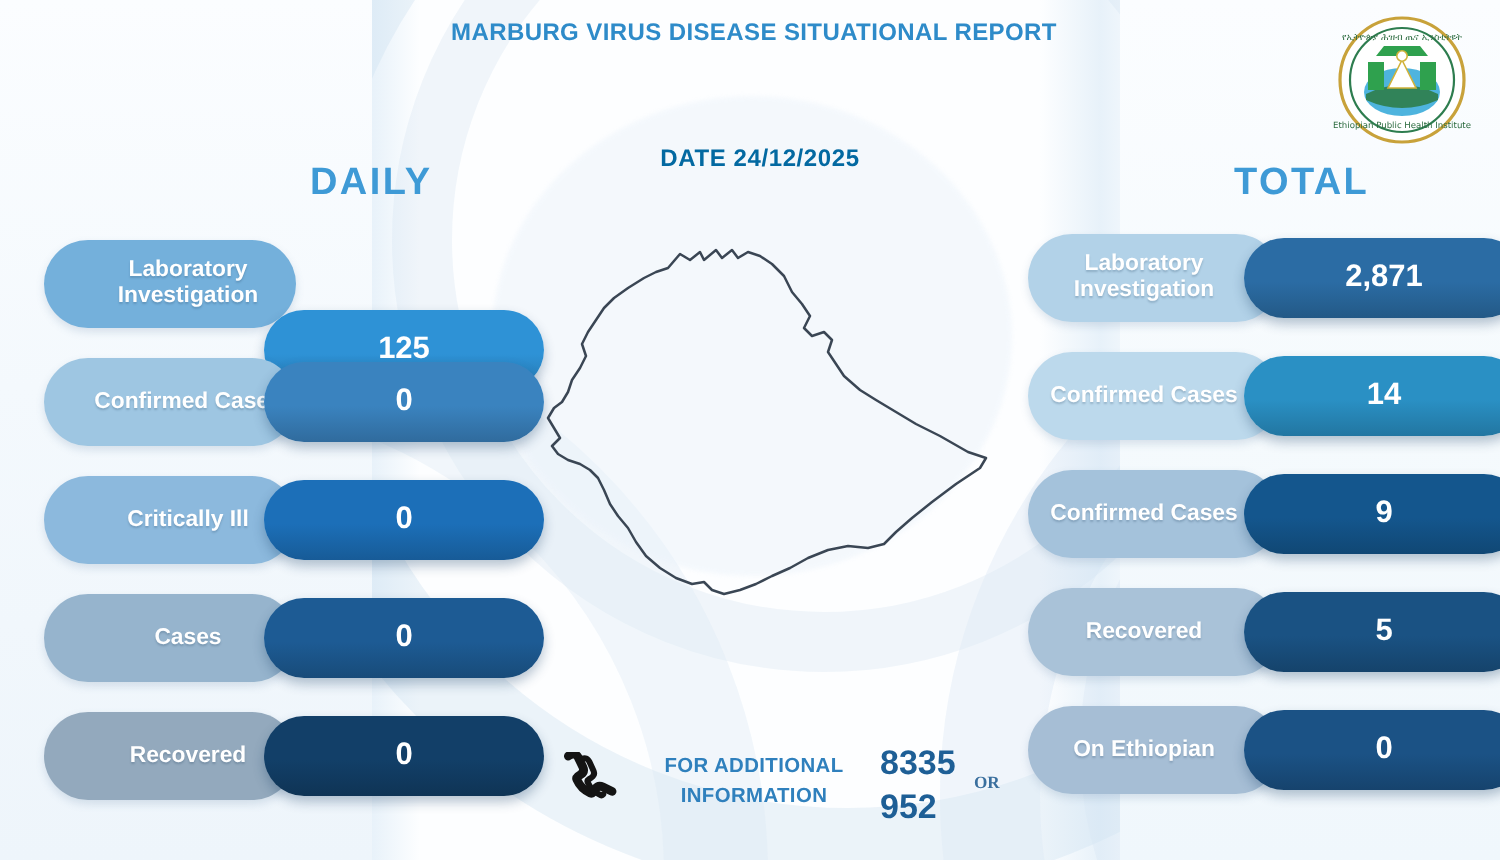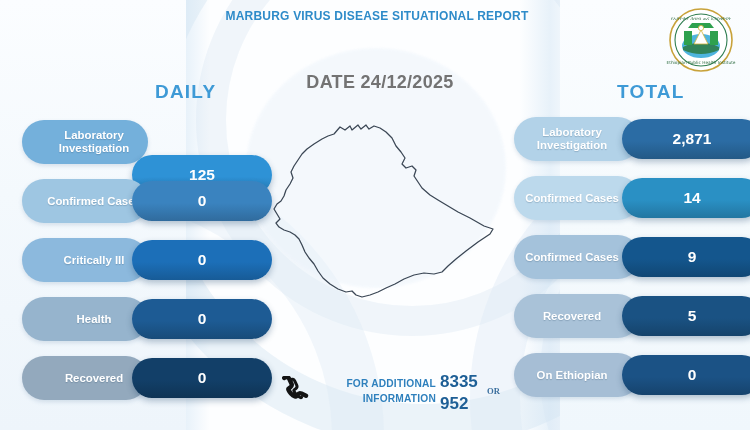--- a/index.html
+++ b/index.html
@@ -29,21 +29,21 @@
   }
 
   
   .title{
     position:absolute;left:182px;top:8px;width:390px;
     text-align:center;color:#2e8bc9;font-weight:bold;font-size:12px;
     line-height:1.38;letter-spacing:.2px;
   }
   .date{
     position:absolute;left:255px;top:72px;width:250px;text-align:center;
-    color:#737373;font-weight:bold;font-size:18px;letter-spacing:.3px;
+    color:#0369a1;font-weight:bold;font-size:12px;letter-spacing:.3px;
   }
   .colhead{
     position:absolute;font-weight:bold;font-size:19px;color:#3e9ad6;
     letter-spacing:1.2px;
   }
   .colhead.daily{left:155px;top:81px;}
   .colhead.total{left:617px;top:81px;}
 
   
   .moh{position:absolute;left:18px;top:8px;width:110px;height:78px;}
@@ -78,21 +78,21 @@
   }
   .left .pill-label{left:0;width:126px;padding-left:18px;box-sizing:border-box;}
   .left .pill-value{left:110px;width:140px;}
   .right .pill-label{left:0;width:126px;padding-right:10px;box-sizing:border-box;}
   .right .pill-value{left:108px;width:140px;}
 
   
   .contact{position:absolute;left:282px;top:370px;width:230px;height:48px;}
   .phone-icon{position:absolute;left:0;top:6px;width:30px;height:32px;}
   .contact-text{
-    position:absolute;left:36px;top:7px;width:118px;text-align:right;
+    position:absolute;left:36px;top:7px;width:118px;text-align:center;
     color:#2f80bd;font-weight:bold;font-size:10.2px;line-height:1.45;
     letter-spacing:.2px;
   }
   .num1{position:absolute;left:158px;top:2px;color:#1e5f96;font-weight:bold;font-size:17px;}
   .num2{position:absolute;left:158px;top:24px;color:#1e5f96;font-weight:bold;font-size:17px;}
   .orlbl{position:absolute;left:205px;top:16px;color:#3a6f9e;font-weight:bold;font-size:8.6px;font-family:Liberation Serif, serif;}
 </style>
 </head>
 <body>
 
@@ -156,21 +156,21 @@
     </div>
     <div class="pillrow left" style="left:22px;top:179px;">
       <div class="pill-label" style="background: rgb(158, 198, 226);">Confirmed Cases</div>
       <div class="pill-value" style="background: linear-gradient(rgb(58, 131, 191) 0%, rgb(58, 131, 191) 55%, rgb(48, 107, 157) 100%);">0</div>
     </div>
     <div class="pillrow left" style="left:22px;top:238px;">
       <div class="pill-label" style="background: rgb(140, 185, 221);">Critically Ill</div>
       <div class="pill-value" style="background: linear-gradient(rgb(28, 111, 184) 0%, rgb(28, 111, 184) 55%, rgb(23, 91, 151) 100%);">0</div>
     </div>
     <div class="pillrow left" style="left:22px;top:297px;">
-      <div class="pill-label" style="background: rgb(150, 180, 205);">Health</div>
+      <div class="pill-label" style="background: rgb(150, 180, 205);">Cases</div>
       <div class="pill-value" style="background: linear-gradient(rgb(29, 91, 148) 0%, rgb(29, 91, 148) 55%, rgb(24, 75, 121) 100%);">0</div>
     </div>
     <div class="pillrow left" style="left:22px;top:356px;">
       <div class="pill-label" style="background: rgb(147, 169, 189);">Recovered</div>
       <div class="pill-value" style="background: linear-gradient(rgb(18, 63, 104) 0%, rgb(18, 63, 104) 55%, rgb(15, 52, 85) 100%);">0</div>
     </div>
   </div>
 
   <div>
     <div class="pillrow right" style="left:514px;top:117px;">

